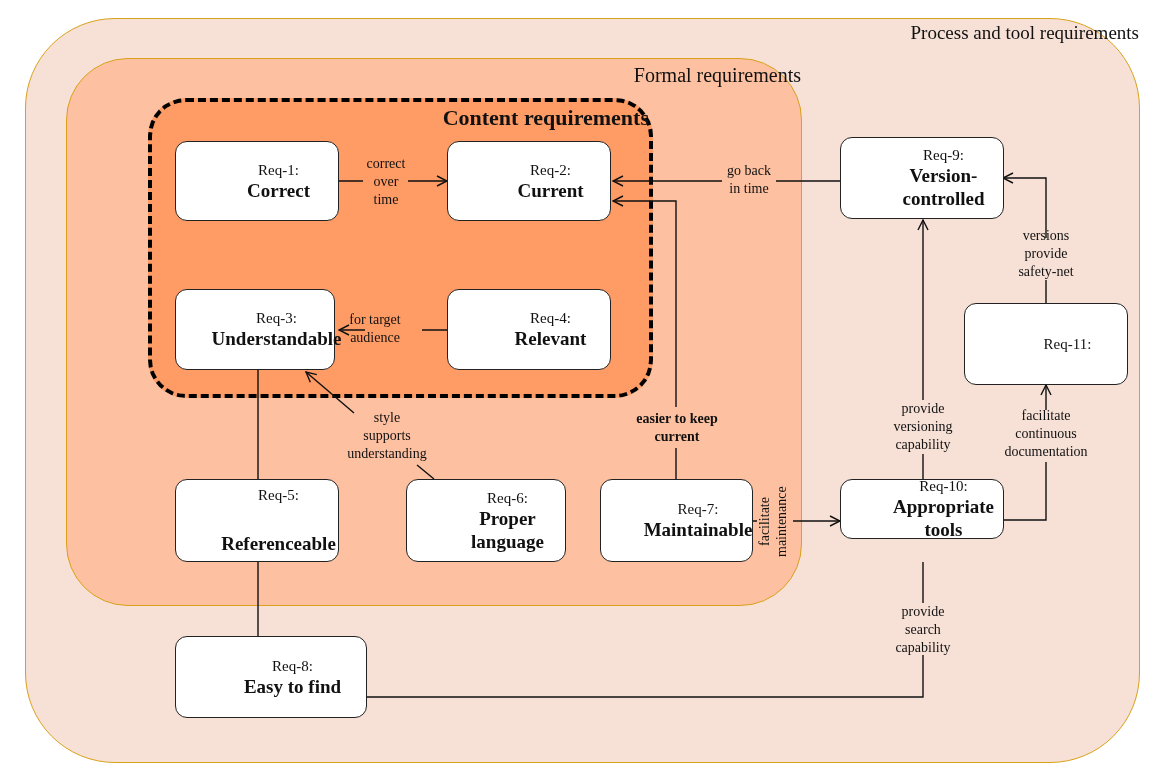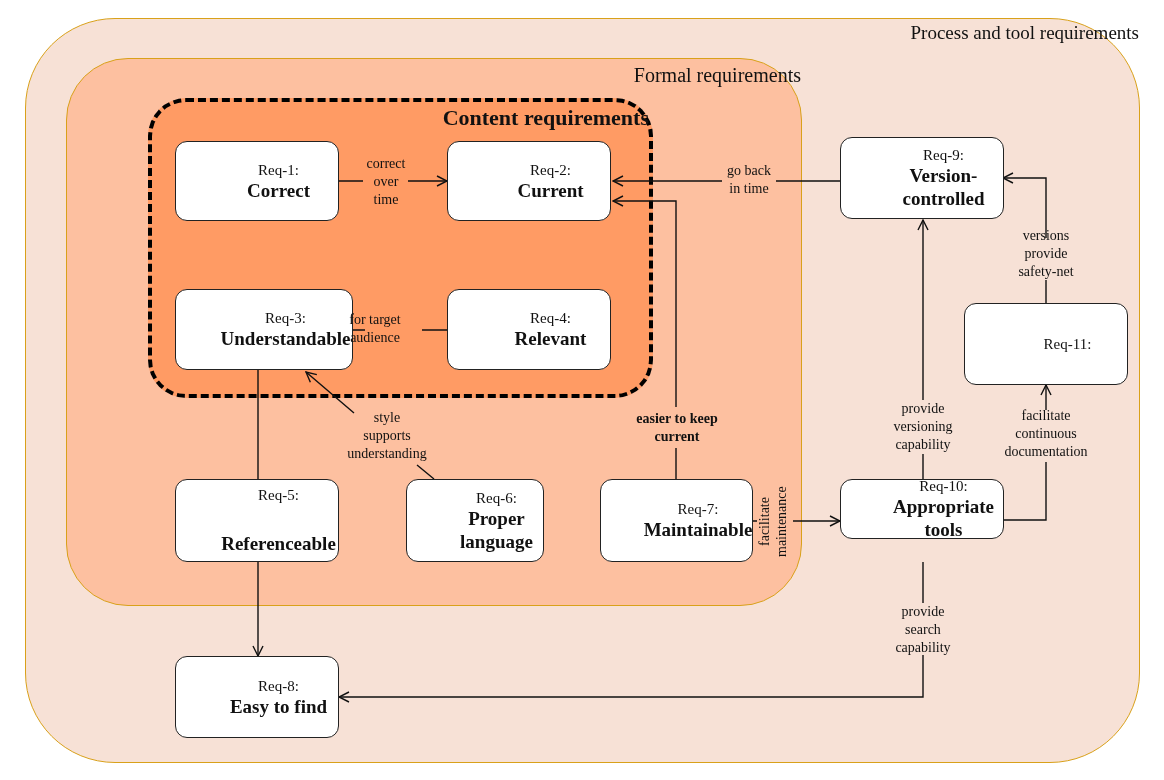--- a/index.html
+++ b/index.html
@@ -71,41 +71,41 @@
 </svg>
 
 <div class="node" style="left:175px;top:141px;width:164px;height:80px;">
   <div class="id">Req-1:</div>
   <div class="name">Correct</div>
 </div>
 <div class="node" style="left:447px;top:141px;width:164px;height:80px;">
   <div class="id">Req-2:</div>
   <div class="name">Current</div>
 </div>
-<div class="node" style="left:175px;top:289px;width:178px;height:81px;">
+<div class="node" style="left:175px;top:289px;width:160px;height:81px;">
   <div class="id">Req-3:</div>
   <div class="name">Understandable</div>
 </div>
 <div class="node" style="left:447px;top:289px;width:164px;height:81px;">
   <div class="id">Req-4:</div>
   <div class="name">Relevant</div>
 </div>
 <div class="node" style="left:175px;top:479px;width:164px;height:83px;gap:28px;">
   <div class="id">Req-5:</div>
   <div class="name">Referenceable</div>
 </div>
-<div class="node" style="left:406px;top:479px;width:138px;height:83px;">
+<div class="node" style="left:406px;top:479px;width:160px;height:83px;">
   <div class="id">Req-6:</div>
   <div class="name" style="width:110px;">Proper language</div>
 </div>
 <div class="node" style="left:600px;top:479px;width:153px;height:83px;">
   <div class="id">Req-7:</div>
   <div class="name">Maintainable</div>
 </div>
-<div class="node" style="left:175px;top:656px;width:164px;height:82px;">
+<div class="node" style="left:175px;top:636px;width:192px;height:82px;">
   <div class="id">Req-8:</div>
   <div class="name">Easy to find</div>
 </div>
 <div class="node" style="left:840px;top:137px;width:164px;height:82px;">
   <div class="id">Req-9:</div>
   <div class="name">Version-controlled</div>
 </div>
 <div class="node" style="left:840px;top:479px;width:164px;height:60px;">
   <div class="id">Req-10:</div>
   <div class="name">Appropriate tools</div>

